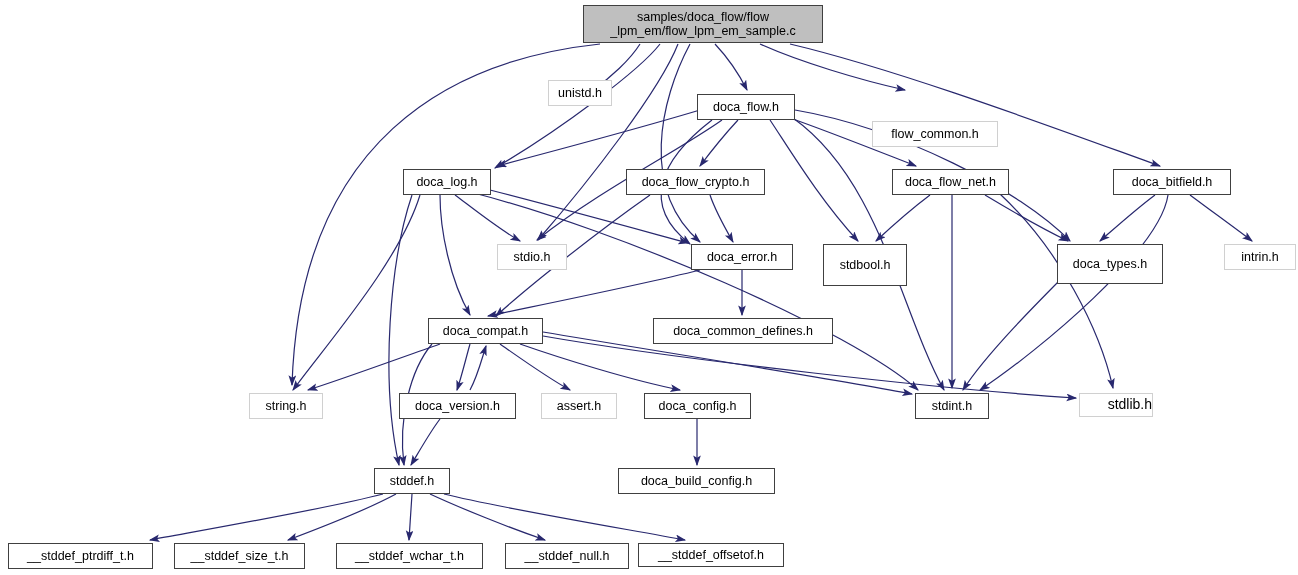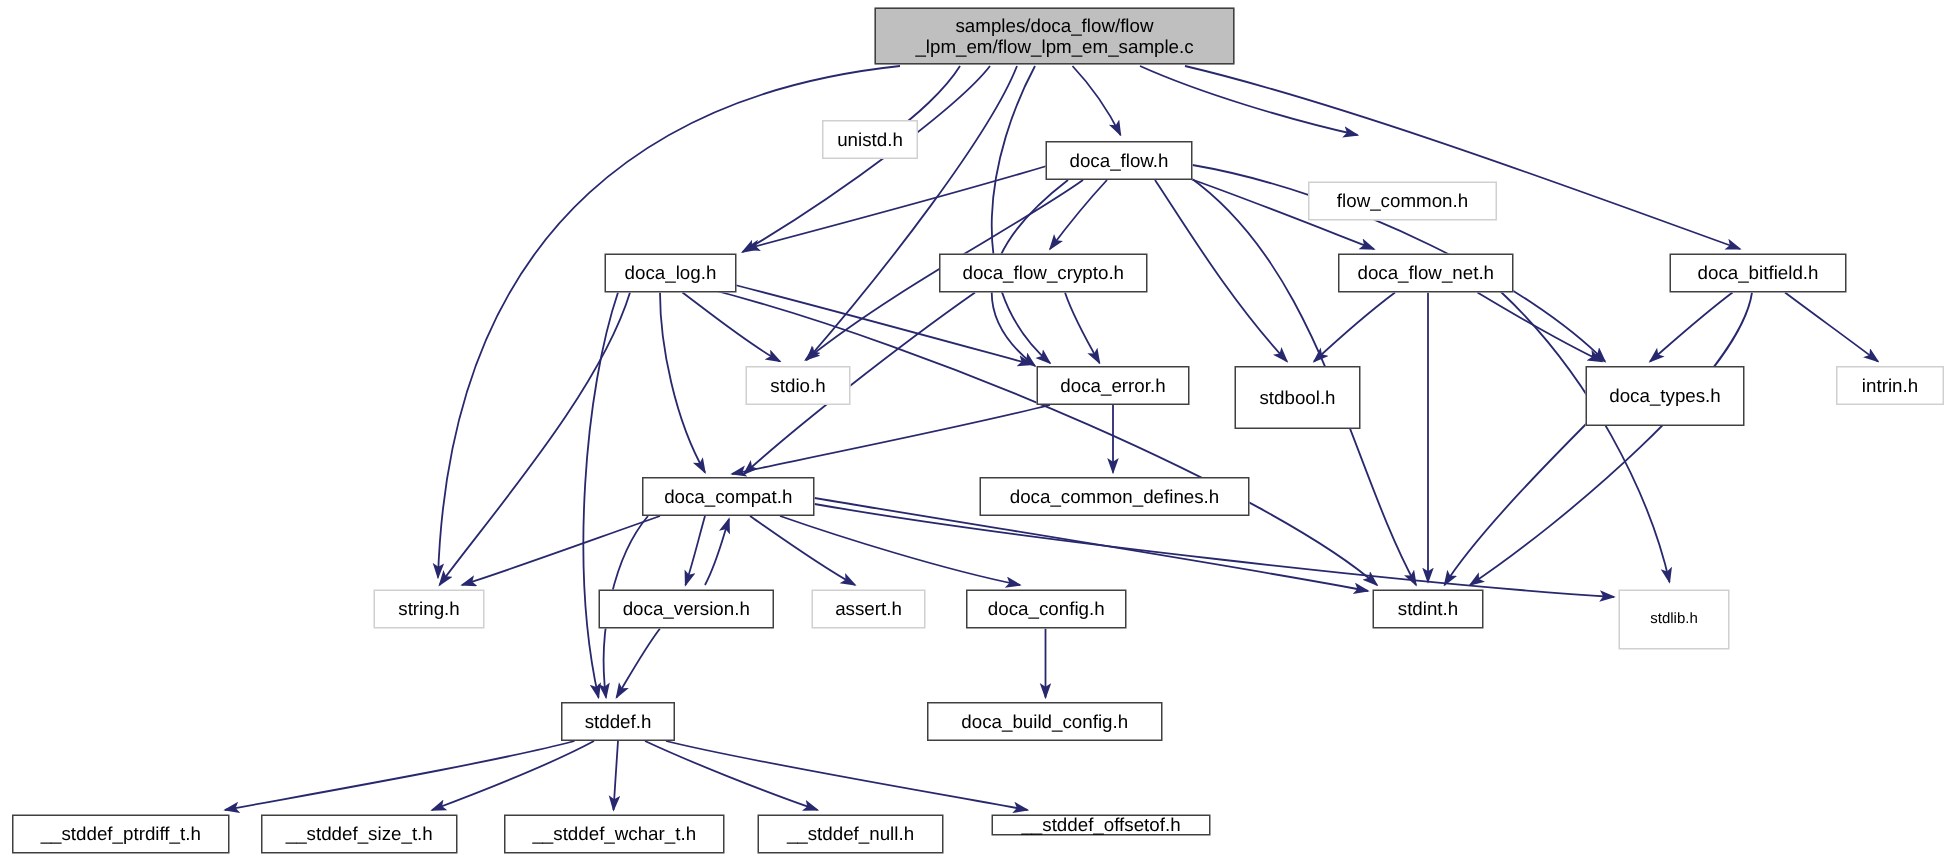--- a/index.html
+++ b/index.html
@@ -91,22 +91,22 @@
       <div class="node int" style="left: 823px; top: 244px; width: 84px; height: 42px; font-size: 12.5px;"><span class="nlabel">stdbool.h</span></div>
       <div class="node int" style="left: 1041px; top: 244px; width: 106px; height: 40px; font-size: 12.5px; margin-left: 16px;"><span class="nlabel">doca_types.h</span></div>
       <div class="node ext" style="left: 1224px; top: 244px; width: 72px; height: 26px; font-size: 12.5px;"><span class="nlabel">intrin.h</span></div>
       <div class="node int" style="left: 428px; top: 318px; width: 115px; height: 26px; font-size: 12.5px;"><span class="nlabel">doca_compat.h</span></div>
       <div class="node int" style="left: 653px; top: 318px; width: 180px; height: 26px; font-size: 12.5px;"><span class="nlabel">doca_common_defines.h</span></div>
       <div class="node ext" style="left: 249px; top: 393px; width: 74px; height: 26px; font-size: 12.5px;"><span class="nlabel">string.h</span></div>
       <div class="node int" style="left: 399px; top: 393px; width: 117px; height: 26px; font-size: 12.5px;"><span class="nlabel">doca_version.h</span></div>
       <div class="node ext" style="left: 541px; top: 393px; width: 76px; height: 26px; font-size: 12.5px;"><span class="nlabel">assert.h</span></div>
       <div class="node int" style="left: 644px; top: 393px; width: 107px; height: 26px; font-size: 12.5px;"><span class="nlabel">doca_config.h</span></div>
       <div class="node int" style="left: 915px; top: 393px; width: 74px; height: 26px; font-size: 12.5px;"><span class="nlabel">stdint.h</span></div>
-      <div class="node ext" style="left: 1079px; top: 393px; width: 74px; height: 40px; font-size: 10px;"><span class="nlabel">stdlib.h</span></div>
+      <div class="node ext" style="left: 1079px; top: 393px; width: 74px; height: 24px; font-size: 14px; text-align: right;"><span class="nlabel">stdlib.h</span></div>
       <div class="node int" style="left: 374px; top: 468px; width: 76px; height: 26px; font-size: 12.5px;"><span class="nlabel">stddef.h</span></div>
       <div class="node int" style="left: 618px; top: 468px; width: 157px; height: 26px; font-size: 12.5px;"><span class="nlabel">doca_build_config.h</span></div>
       <div class="node int" style="left: 8px; top: 543px; width: 145px; height: 26px; font-size: 12.5px;"><span class="nlabel">__stddef_ptrdiff_t.h</span></div>
       <div class="node int" style="left: 174px; top: 543px; width: 131px; height: 26px; font-size: 12.5px;"><span class="nlabel">__stddef_size_t.h</span></div>
       <div class="node int" style="left: 336px; top: 543px; width: 147px; height: 26px; font-size: 12.5px;"><span class="nlabel">__stddef_wchar_t.h</span></div>
       <div class="node int" style="left: 505px; top: 543px; width: 124px; height: 26px; font-size: 12.5px;"><span class="nlabel">__stddef_null.h</span></div>
-      <div class="node int" style="left: 661px; top: 543px; width: 146px; height: 14px; font-size: 12.5px;"><span class="nlabel">__stddef_offsetof.h</span></div>
+      <div class="node int" style="left: 638px; top: 543px; width: 146px; height: 24px; font-size: 12.5px;"><span class="nlabel">__stddef_offsetof.h</span></div>
     </div>
 </div>
 
 </body></html>

